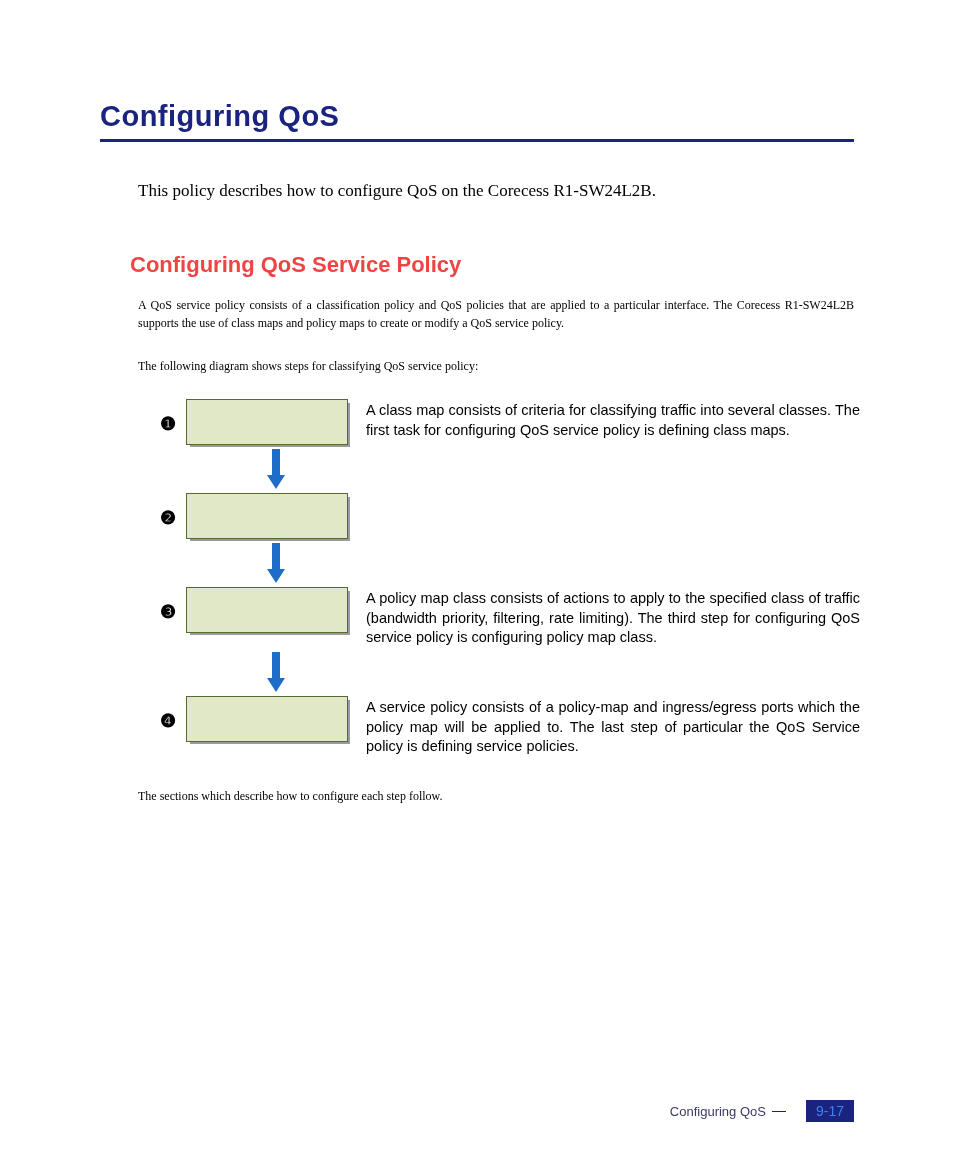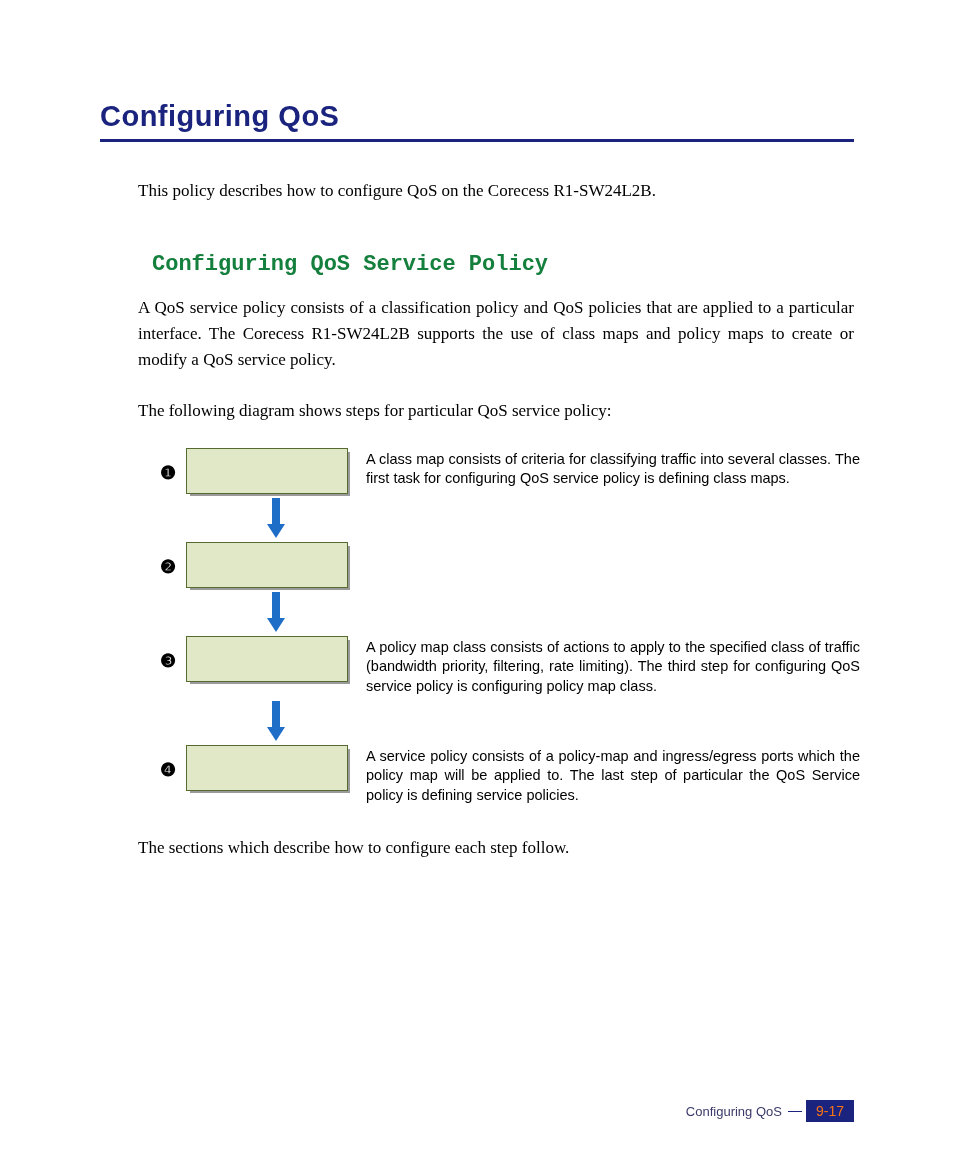--- a/index.html
+++ b/index.html
@@ -28,28 +28,28 @@
     border: none;
     border-top: 3px solid #1a237e;
     margin: 0 0 36px 0;
   }
   .intro {
     font-size: 17px;
     margin: 0 0 48px 38px;
     line-height: 1.5;
   }
   .sub-title {
-    font-family: Liberation Mono, monospace;
+    font-family: Liberation Sans, sans-serif;
     font-weight: 900;
     font-size: 22px;
-    color: #15803d;
-    margin: 0 0 18px 52px;
+    color: #ef4444;
+    margin: 0 0 18px 30px;
   }
   .body-text {
-    font-size: 17px;
+    font-size: 12px;
     margin: 0 0 24px 38px;
     line-height: 1.55;
     text-align: justify;
   }
   .diagram {
     margin: 8px 0 30px 60px;
     width: 700px;
   }
   .step-row {
     display: flex;
@@ -120,39 +120,39 @@
   }
   .footer-line {
     width: 14px;
     border-top: 1px solid #1a237e;
     margin: 0 2px;
     display: inline-block;
     vertical-align: middle;
   }
   .page-num-box {
     background: #1a237e;
-    color: #f97316;
+    color: #3b82f6;
     padding: 3px 10px;
     font-size: 14px;
-    margin-left: 2px;
+    margin-left: 18px;
   }
 </style>
 </head>
 <body>
 
 <div class="page">
   <h1 class="main-title">Configuring QoS</h1>
   <hr class="rule">
 
   <p class="intro">This policy describes how to configure QoS on the Corecess R1-SW24L2B.</p>
 
   <h2 class="sub-title">Configuring QoS Service Policy</h2>
 
   <p class="body-text">A QoS service policy consists of a classification policy and QoS policies that are applied to a particular interface. The Corecess R1-SW24L2B supports the use of class maps and policy maps to create or modify a QoS service policy.</p>
-  <p class="body-text">The following diagram shows steps for particular QoS service policy:</p>
+  <p class="body-text">The following diagram shows steps for classifying QoS service policy:</p>
 
   <div class="diagram">
 
     <div class="step-row">
       <div class="step-num">❶</div>
       <div class="step-box-wrap">
         <div class="step-shadow"></div>
         <div class="step-box"></div>
       </div>
       <div class="step-desc">A class map consists of criteria for classifying traffic into several classes. The first task for configuring QoS service policy is defining class maps.</div>

